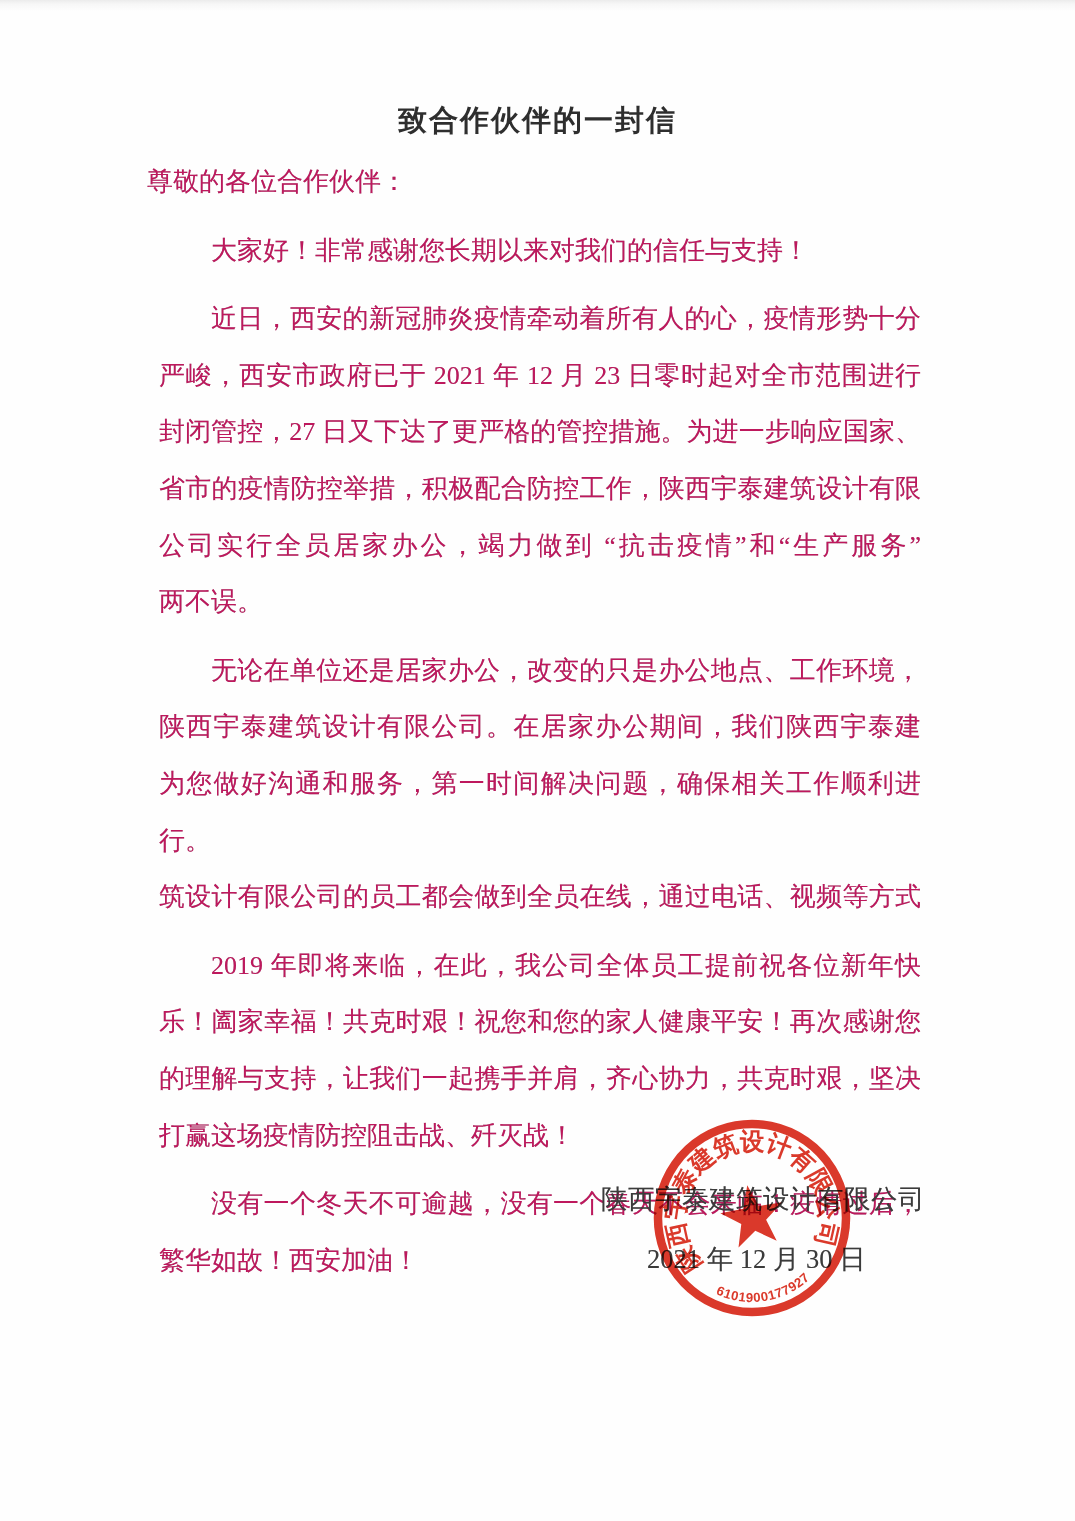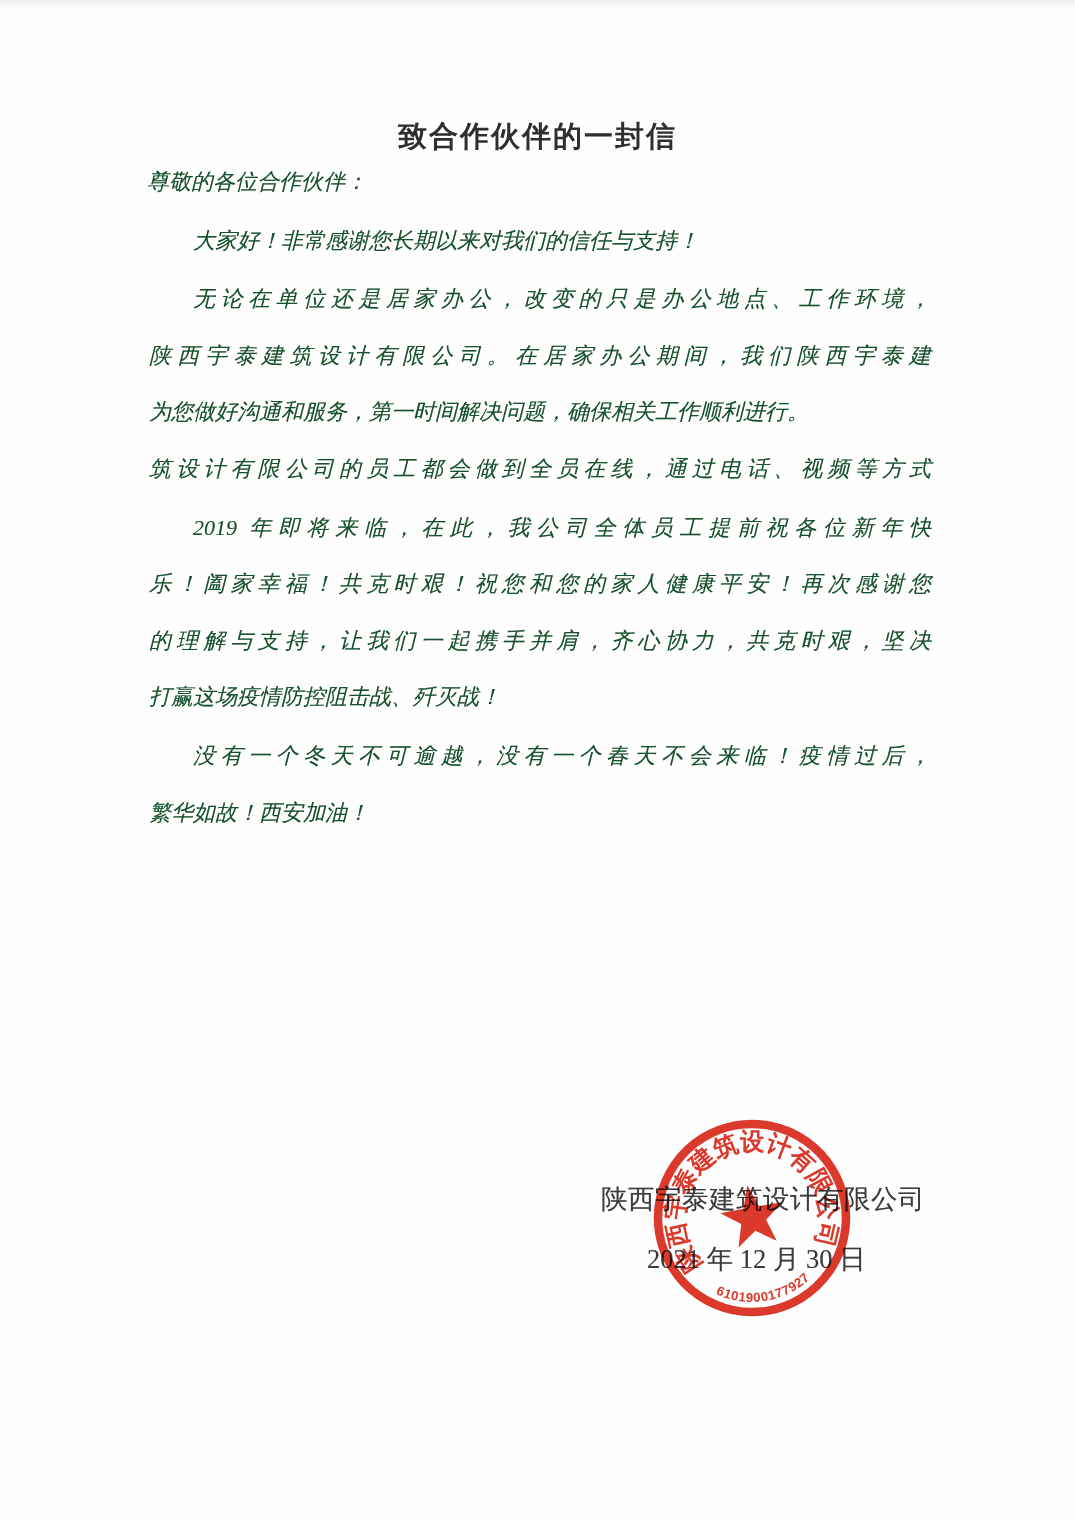--- a/index.html
+++ b/index.html
@@ -22,41 +22,40 @@
     position: absolute;
     top: 0; left: 0; right: 0;
     height: 12px;
     background: linear-gradient(180deg, #e7e7e7 0%, #f5f5f5 35%, #ffffff 100%);
     opacity: 0.8;
   }
   .title {
     position: absolute;
     top: 101px;
     left: 0; right: 0;
-    margin: 16px;
+    margin: 0;
     text-align: center;
     font-family: "Liberation Sans", sans-serif;
     font-weight: bold;
     font-size: 29px;
     letter-spacing: 2px;
     color: #2e2e2e;
   }
   .body-text {
     position: absolute;
     left: 147px;
     top: 154px;
     width: 786px;
-    font-size: 22px;
+    font-size: 26px;
     line-height: 56.6px;
-    color: #14532d;
+    color: #be185d;
     text-shadow: 0 0 0.5px rgba(60,60,60,0.4);
-    font-style: italic;
   }
   .salutation { text-align: left; }
-  .para { margin: 2px; }
+  .para { margin: 12px; }
   .line {
     text-align: justify;
     text-align-last: justify;
     white-space: normal;
   }
   .line.first { text-indent: 2em; }
   .line.last  { text-align-last: left; }
   .signature {
     position: absolute;
     left: 601px;
@@ -119,20 +118,28 @@
 
   <h1 class="title">致合作伙伴的一封信</h1>
 
   <div class="body-text">
     <div class="salutation">尊敬的各位合作伙伴：</div>
     <div id="paragraphs">
         <div class="para">
           <div class="line first last">大家好！非常感谢您长期以来对我们的信任与支持！</div>
         </div>
         <div class="para">
+          <div class="line first">近日，西安的新冠肺炎疫情牵动着所有人的心，疫情形势十分</div>
+          <div class="line">严峻，西安市政府已于 2021 年 12 月 23 日零时起对全市范围进行</div>
+          <div class="line">封闭管控，27 日又下达了更严格的管控措施。为进一步响应国家、</div>
+          <div class="line">省市的疫情防控举措，积极配合防控工作，陕西宇泰建筑设计有限</div>
+          <div class="line">公司实行全员居家办公，竭力做到 “抗击疫情”和“生产服务”</div>
+          <div class="line last">两不误。</div>
+        </div>
+        <div class="para">
           <div class="line first">无论在单位还是居家办公，改变的只是办公地点、工作环境，</div>
           <div class="line">陕西宇泰建筑设计有限公司。在居家办公期间，我们陕西宇泰建</div>
           <div class="line last">为您做好沟通和服务，第一时间解决问题，确保相关工作顺利进行。</div>
           <div class="line">筑设计有限公司的员工都会做到全员在线，通过电话、视频等方式</div>
         </div>
         <div class="para">
           <div class="line first">2019 年即将来临，在此，我公司全体员工提前祝各位新年快</div>
           <div class="line">乐！阖家幸福！共克时艰！祝您和您的家人健康平安！再次感谢您</div>
           <div class="line">的理解与支持，让我们一起携手并肩，齐心协力，共克时艰，坚决</div>
           <div class="line last">打赢这场疫情防控阻击战、歼灭战！</div>

